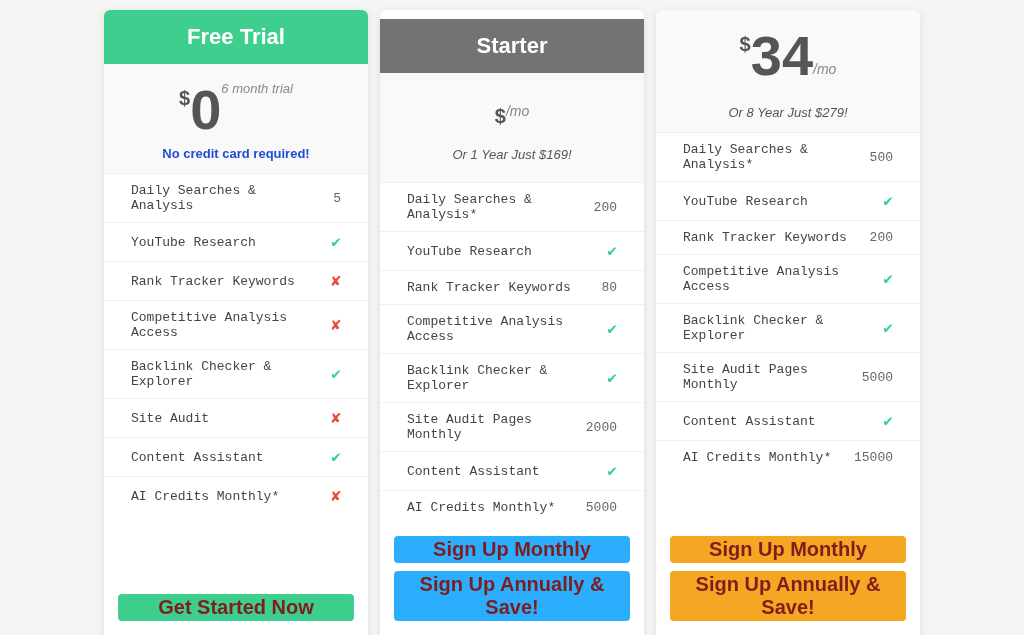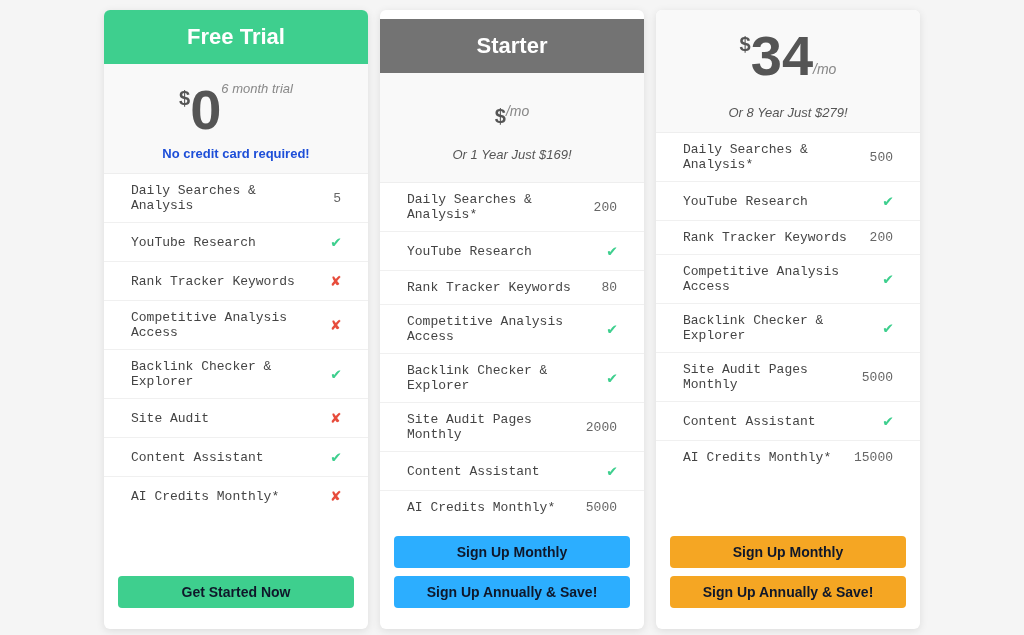--- a/index.html
+++ b/index.html
@@ -117,27 +117,27 @@
     }
     .check-icon { color: #3ecf8e; font-size: 16px; }
     .cross-icon { color: #e74c3c; font-size: 16px; }
 
     .plan-footer {
       padding: 12px 14px;
     }
     .btn {
       display: block;
       width: 100%;
-      padding: 8px 10px;
+      padding: 2px 10px;
       text-align: center;
       border: none;
       border-radius: 4px;
-      font-size: 14px;
-      font-weight: bold;
-      color: #0f172a;
+      font-size: 20px;
+      font-weight: bold;
+      color: #7f1d1d;
       cursor: pointer;
       margin-bottom: 8px;
     }
     .btn:last-child { margin-bottom: 9px; }
     .btn.green { background: #3ecf8e; }
     .btn.blue { background: #2caeff; }
     .btn.orange { background: #f5a623; }
   </style>
 </head>
 <body>

